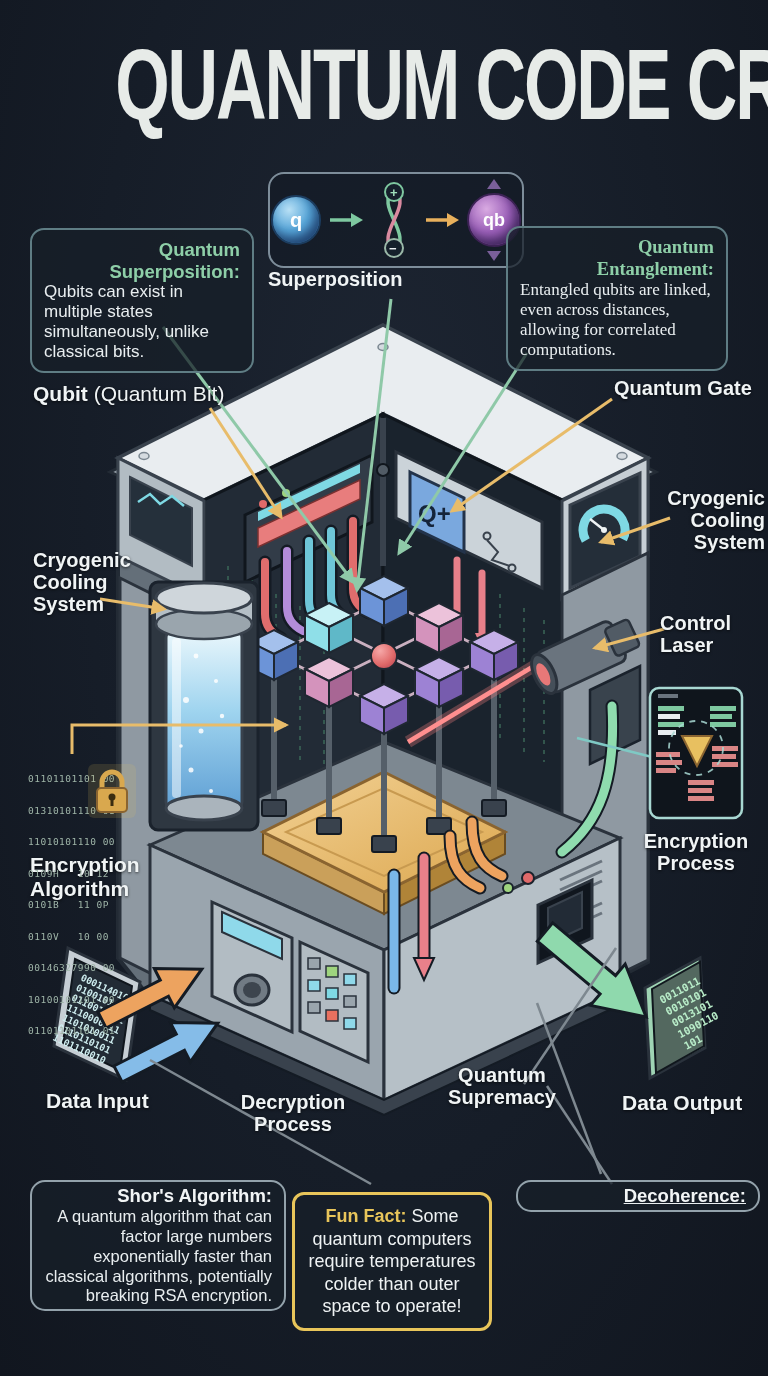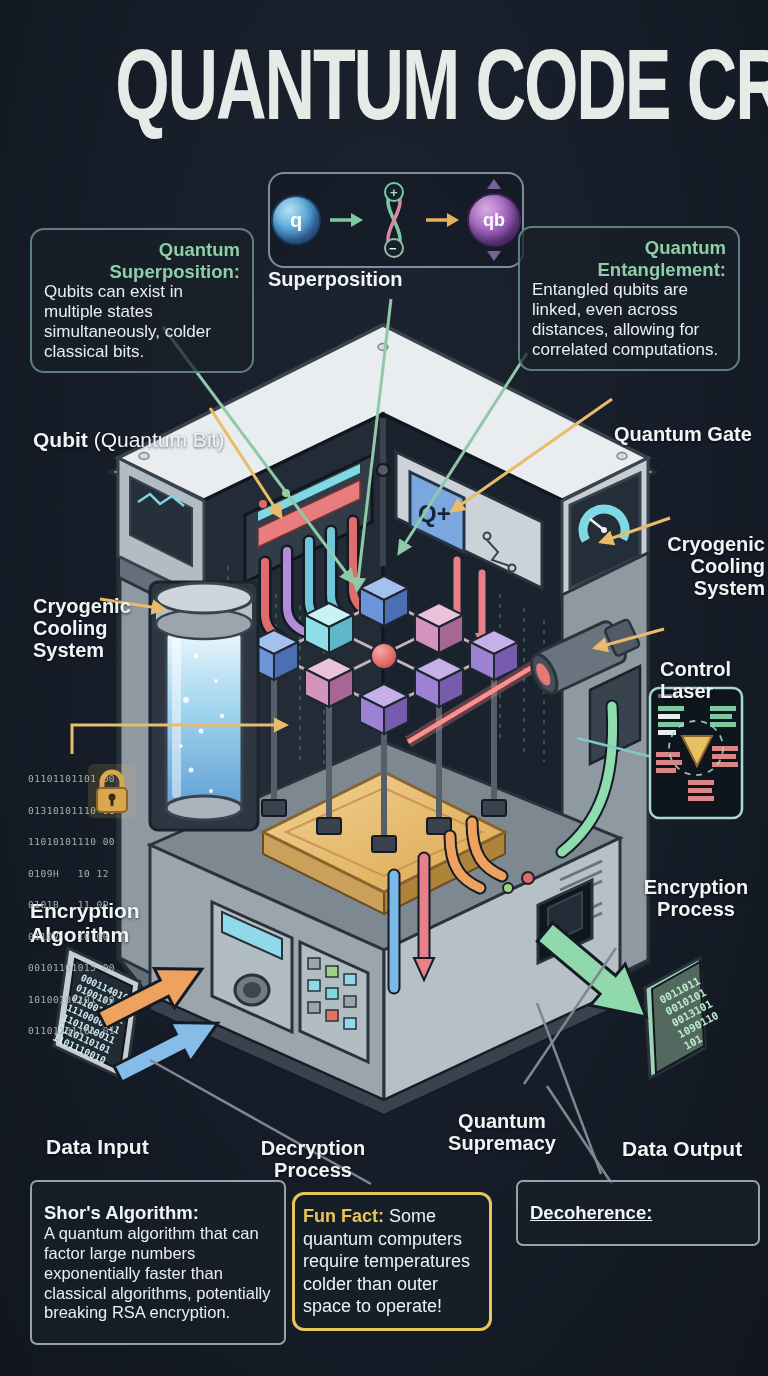--- a/index.html
+++ b/index.html
@@ -17,28 +17,28 @@
   .sphere.q{width:46px;height:46px;font-size:20px;background:radial-gradient(circle at 35% 28%, #b8e0f5, #57a5d8 45%, #2e6cae);border:2px solid #1c3d60;}
   .sphere.qb{width:50px;height:50px;font-size:18px;background:radial-gradient(circle at 35% 28%, #d9aae2, #9a5fb8 48%, #63387f);border:2px solid #3c2255;}
   .tri{width:0;height:0;border-left:7px solid transparent;border-right:7px solid transparent;position:absolute;left:50%;margin-left:-7px;}
   .tri.up{border-bottom:10px solid #7a5f9a;top:-16px;}
   .tri.dn{border-top:10px solid #7a5f9a;bottom:-16px;}
   .sp-caption{left:268px;top:268px;width:252px;text-align:left;font-size:20px;font-weight:bold;color:#f0f4f5;}
   
   .ibox{border:2px solid #5f7d84;border-radius:14px;background:rgba(23,31,40,.74);padding:9px 12px;
     font-size:17px;line-height:1.17;color:#e9eef0;}
   .ibox .hd{color:#8ecfa8;font-weight:bold;font-size:18.5px;text-align:right;}
-  .bbox{border:2px solid #93a2ab;border-radius:7px;background:rgba(23,31,40,.74);padding:20px 12px;
-    font-size:16.5px;line-height:1.2;color:#e9eef0;}
+  .bbox{border:2px solid #93a2ab;border-radius:15px;background:rgba(23,31,40,.74);padding:3px 12px;
+    font-size:16.5px;line-height:1.2;color:#e9eef0;text-align:right;}
   .bbox .hd{color:#f2f5f6;font-weight:bold;font-size:18.5px;}
   .ffbox{border:3px solid #e8c55a;border-radius:12px;background:rgba(23,31,40,.74);padding:10px 8px;
-    font-size:18px;line-height:1.25;color:#eef2f3;text-align:left;}
+    font-size:18px;line-height:1.25;color:#eef2f3;text-align:center;}
   .ffbox .hd{color:#e8c55a;font-weight:bold;}
   
-  .lbl{position:absolute;color:#f0f4f5;font-weight:bold;font-size:20px;line-height:1.1;text-shadow:0 1px 3px rgba(0,0,0,.65);margin-top:46px;}
+  .lbl{position:absolute;color:#f0f4f5;font-weight:bold;font-size:20px;line-height:1.1;text-shadow:0 1px 3px rgba(0,0,0,.65);}
   .lbl .nrm{font-weight:normal;}
   .r{text-align:right;}
   .c{text-align:center;}
   
   #enc-bin{left:28px;top:753px;width:150px;font-family:"DejaVu Sans Mono",monospace;
     font-size:9.5px;line-height:10.5px;letter-spacing:.5px;color:#9fb5a8;white-space:pre;}
   svg text{font-family:"DejaVu Sans Mono",monospace;}
   svg .gate-t{font-family:"Liberation Sans",sans-serif;font-weight:bold;}
 </style>
 </head>
@@ -441,23 +441,23 @@
     <div class="sphere qb">
       <span class="tri up"></span>
       <span>qb</span>
       <span class="tri dn"></span>
     </div>
   </div>
   <div class="abs sp-caption">Superposition</div>
 
   <div class="abs ibox" style="left:30px;top:228px;width:196px;">
     <div class="hd">Quantum Superposition:</div>
-    <div>Qubits can exist in multiple states simultaneously, colder classical bits.</div>
-  </div>
-  <div class="abs ibox" style="left:518px;top:226px;width:194px;">
+    <div>Qubits can exist in multiple states simultaneously, unlike classical bits.</div>
+  </div>
+  <div class="abs ibox" style="left:506px;top:226px;width:194px;font-family:Liberation Serif, serif;">
     <div class="hd">Quantum Entanglement:</div>
     <div>Entangled qubits are linked, even across distances, allowing for correlated computations.</div>
   </div>
 
   <div class="lbl" style="left:33px;top:382px;font-size:21px;">
     <span>Qubit</span><span class="nrm"> (Quantum Bit)</span>
   </div>
   <div class="lbl" style="left:614px;top:377px;">Quantum Gate</div>
   <div class="lbl r" style="left:620px;top:487px;width:145px;">
     <div>Cryogenic</div>
@@ -475,38 +475,38 @@
   </div>
   <div class="lbl c" style="left:636px;top:830px;width:120px;">
     <div>Encryption</div>
     <div>Process</div>
   </div>
   <div class="lbl" style="left:30px;top:853px;font-size:21px;line-height:1.15;">
     <div>Encryption</div>
     <div>Algorithm</div>
   </div>
   <div class="lbl" style="left:46px;top:1089px;font-size:21px;">Data Input</div>
-  <div class="lbl c" style="left:252px;top:1091px;width:122px;">
+  <div class="lbl c" style="left:232px;top:1091px;width:122px;">
     <div>Decryption</div>
     <div>Process</div>
   </div>
   <div class="lbl c" style="left:434px;top:1064px;width:136px;text-align:center;">
     <div>Quantum</div>
     <div>Supremacy</div>
   </div>
   <div class="lbl" style="left:622px;top:1091px;font-size:21px;">Data Output</div>
 
   <div class="abs" id="enc-bin">
     <div>01101101101 00</div>
     <div>01310101110 01</div>
     <div>11010101110 00</div>
     <div>0109H   10 12</div>
     <div>0101B   11 0P</div>
     <div>0110V   10 00</div>
-    <div>00101101015 00</div>
+    <div>00146327990 00</div>
     <div>10100101101 00</div>
     <div>01101101101 01</div>
   </div>
   <svg class="abs" style="left:86px;top:762px;" width="52" height="58">
     <rect x="2" y="2" width="48" height="54" rx="6" fill="#e8c55a" opacity="0.14"></rect>
     <path d="M16,26 v-6 a10,10 0 0 1 20,0 v6" fill="none" stroke="#d9a84e" stroke-width="5"></path>
     <rect x="11" y="26" width="30" height="24" rx="4" fill="#d9a84e" stroke="#8a6430" stroke-width="2"></rect>
     <circle cx="26" cy="35" r="3.5" fill="#3a2c10"></circle>
       <rect x="24.5" y="36" width="3" height="8" fill="#3a2c10"></rect>
   </svg>

